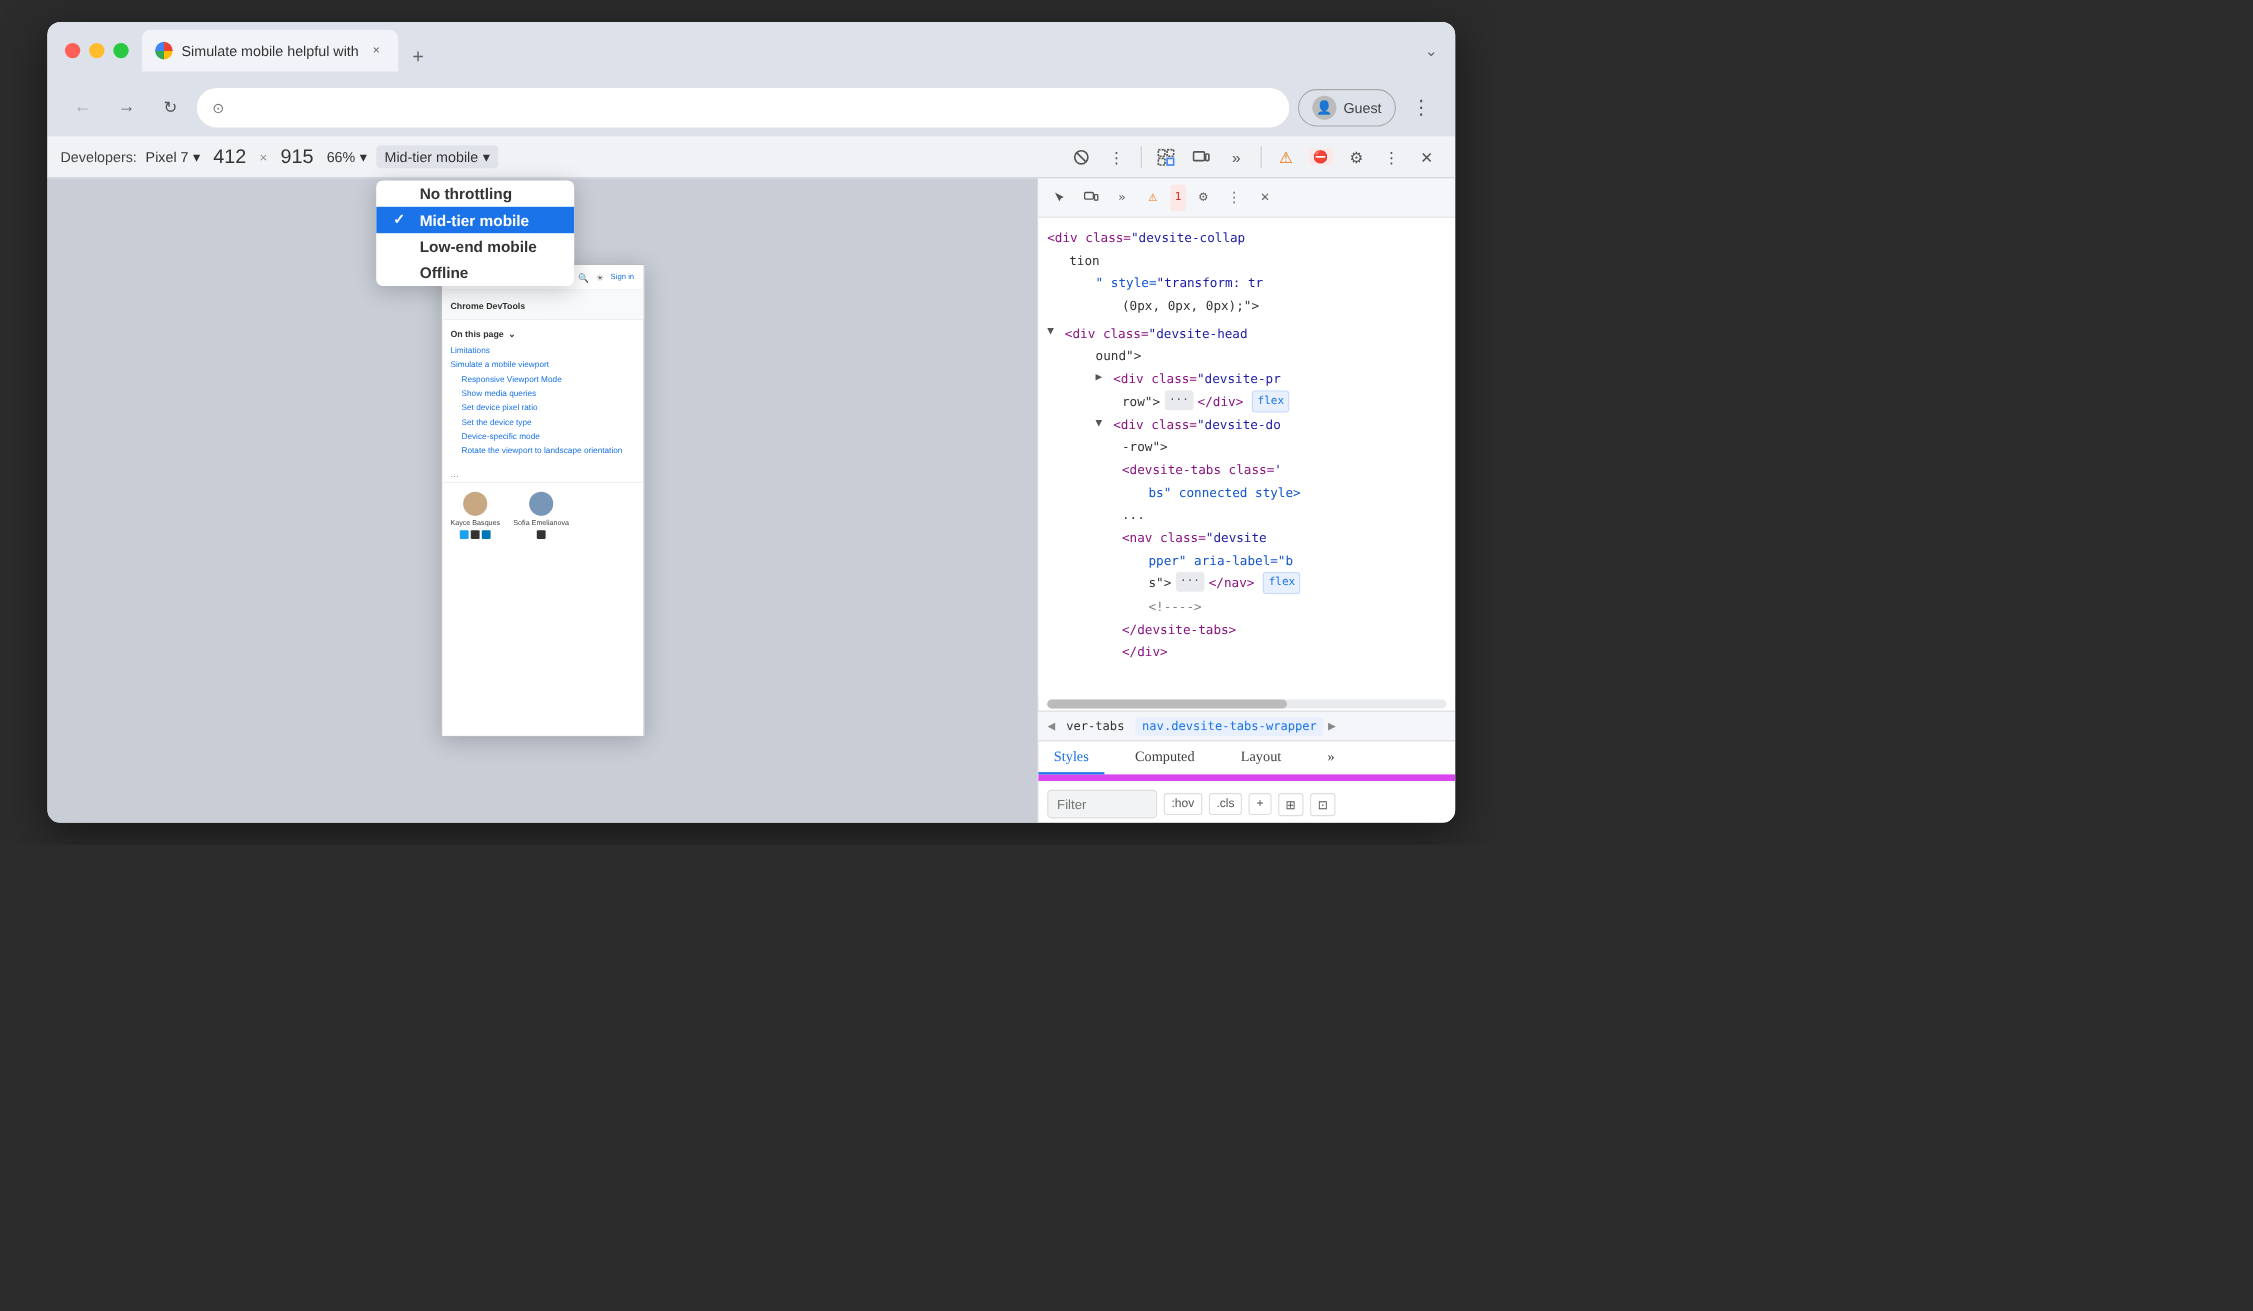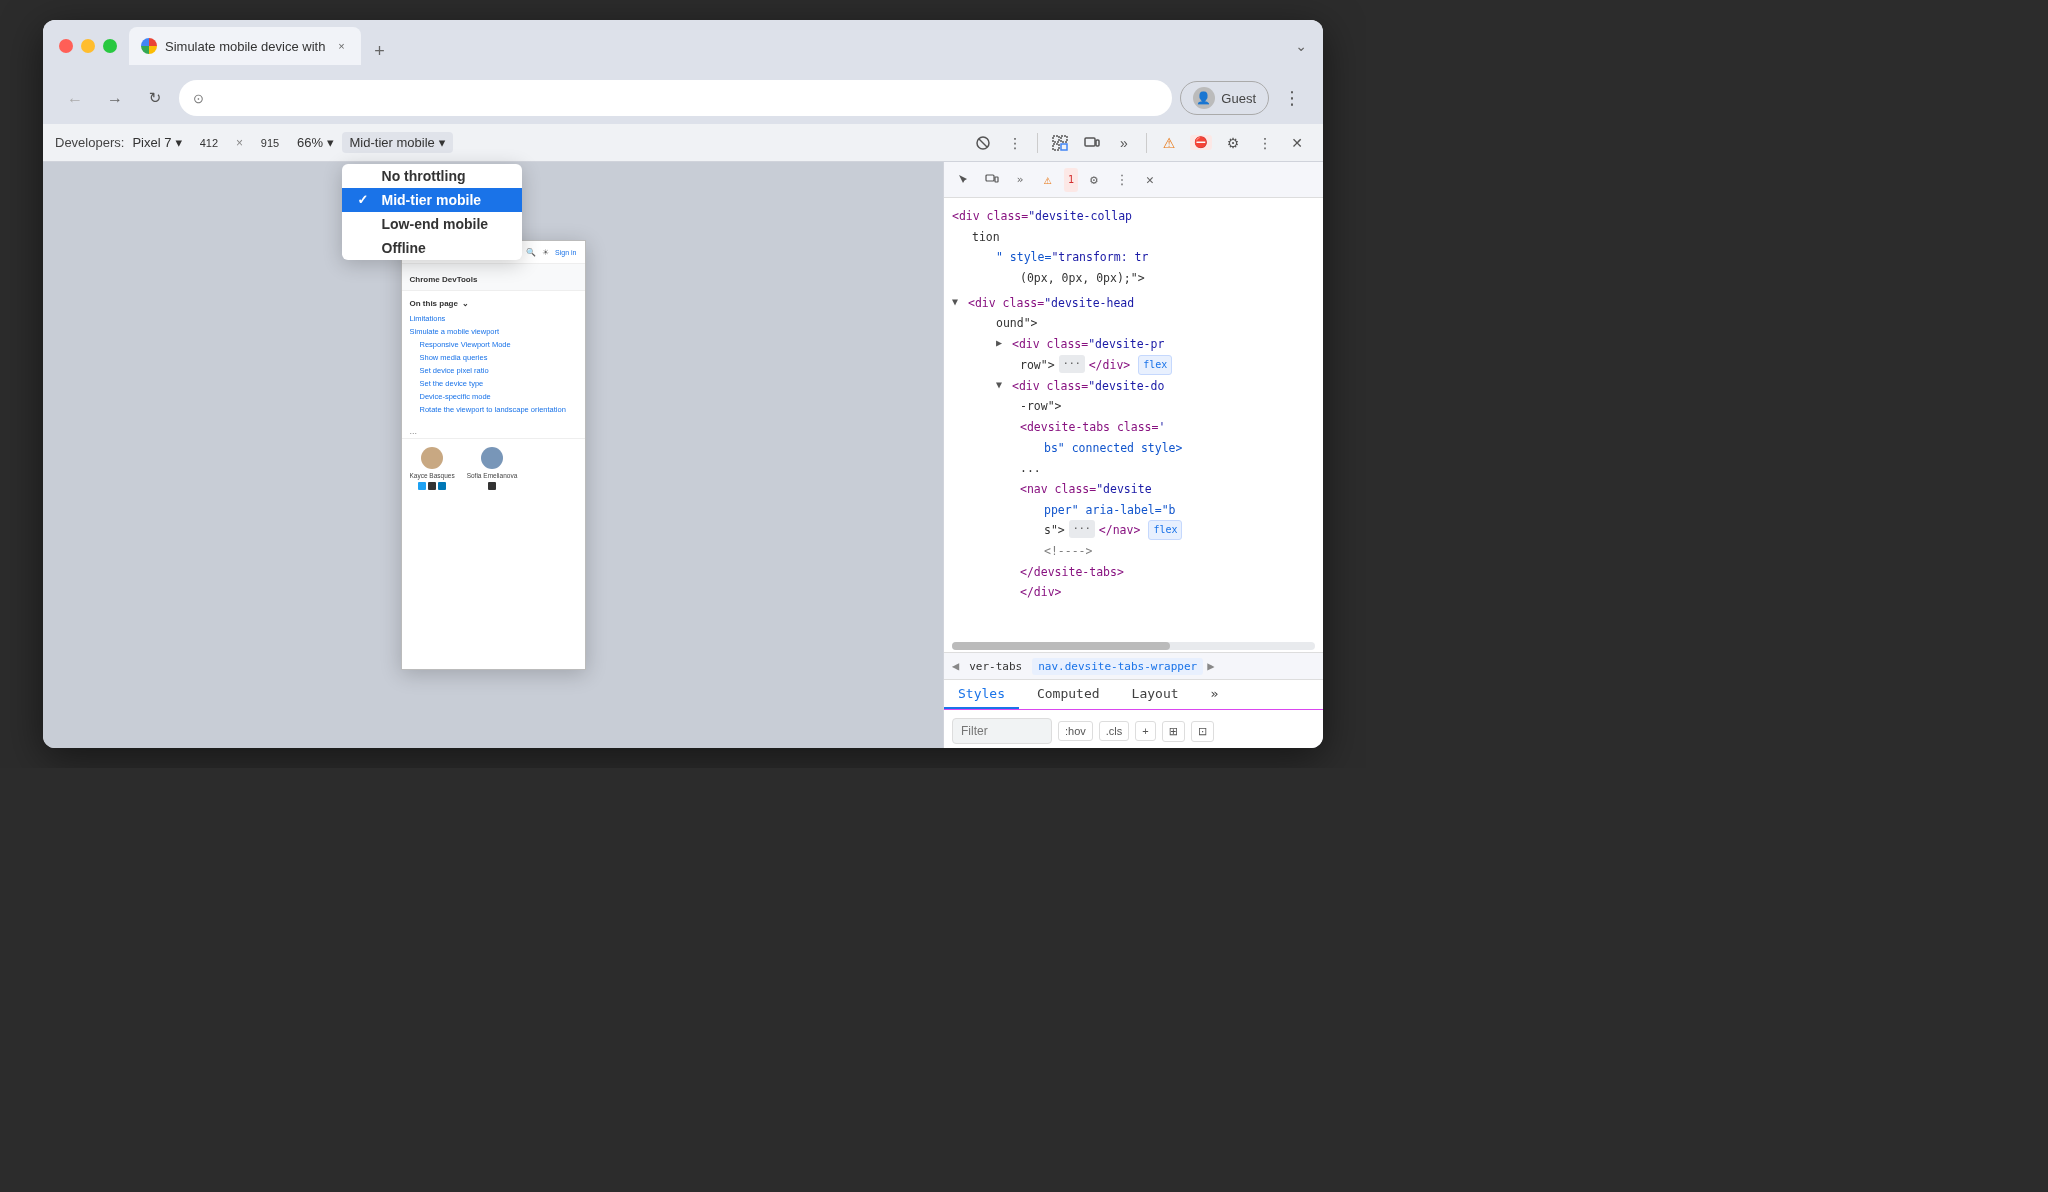--- a/index.html
+++ b/index.html
@@ -212,21 +212,21 @@
       display: flex;
       align-items: center;
       gap: 4px;
       cursor: pointer;
       font-size: 13px;
       color: #333;
     }
     .toolbar-input {
       background: transparent;
       border: none;
-      font-size: 11px;
+      font-size: 18px;
       color: #333;
       width: 38px;
       text-align: center;
     }
     .toolbar-x {
       font-size: 12px;
       color: #888;
     }
     .zoom-select {
       display: flex;
@@ -528,23 +528,24 @@
       color: #333;
       font-family: monospace;
       padding: 2px 6px;
       border-radius: 3px;
       cursor: pointer;
       white-space: nowrap;
     }
     .breadcrumb-item.active { background: #e8f0fe; color: #1a73e8; }
     .styles-tabs {
       display: flex;
-      gap: 4px;
-      border-bottom: 1px solid #d946ef;
+      gap: 14px;
+      border-bottom: 6px solid #d946ef;
       margin-bottom: 4px;
+      font-family: Liberation Serif, serif;
     }
     .styles-tab {
       padding: 6px 14px;
       font-size: 13px;
       color: #404040;
       cursor: pointer;
       border-bottom: 2px solid transparent;
     }
     .styles-tab.active {
       color: #1a73e8;
@@ -611,21 +612,21 @@
 
   <div class="title-bar">
     <div class="traffic-lights">
       <div class="traffic-light red"></div>
       <div class="traffic-light yellow"></div>
       <div class="traffic-light green"></div>
     </div>
     <div class="tab-bar">
       <div class="tab">
         <div class="chrome-icon"></div>
-        <span class="tab-title">Simulate mobile device with</span>
+        <span class="tab-title">Simulate mobile helpful with</span>
         <div class="tab-close">×</div>
       </div>
       <div class="new-tab-btn">+</div>
     </div>
     <div class="dropdown-btn">⌄</div>
   </div>
 
   <div class="address-bar">
     <div class="nav-btn disabled">
       <span>←</span>

